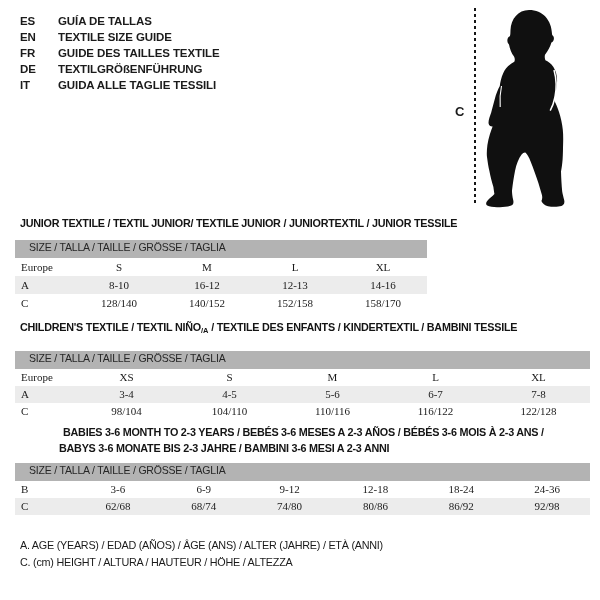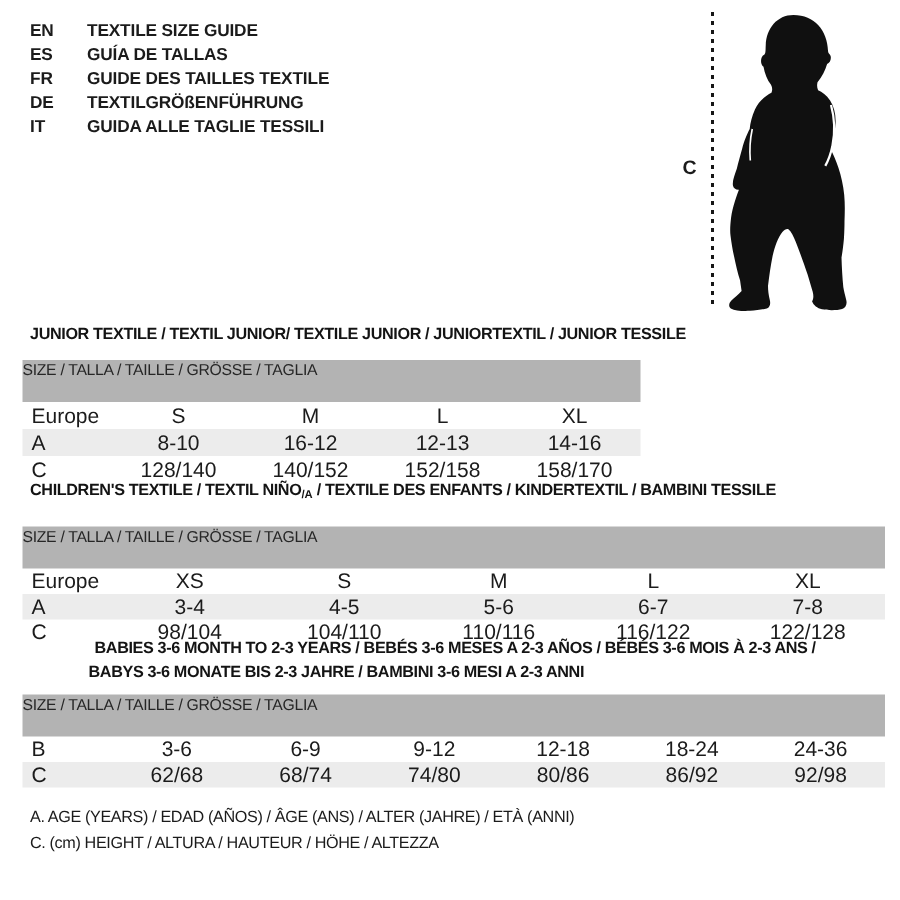--- a/index.html
+++ b/index.html
@@ -20,23 +20,23 @@
   .c-label { position:absolute; left:455px; top:104px; font-weight:bold; font-size:13px; }
   .toddler { position:absolute; left:480px; top:8px; }
 
   
   .tbl-title { position:absolute; left:20px; font-weight:bold; font-size:10.8px;
                letter-spacing:-0.25px; white-space:nowrap; color:#141414; line-height:13px; }
   .tbl-title sub { font-size:7.5px; vertical-align:-2px; letter-spacing:0; }
 
   
   .size-table { position:absolute; left:15px; }
-  .size-bar { height:28px; line-height:14px; background:#b3b3b3; color:#262626;
-              font-size:10.5px; padding-left:0; letter-spacing:-0.2px; }
-  .trow { display:grid; font-size:14px; }
+  .size-bar { height:18px; line-height:14px; background:#b3b3b3; color:#262626;
+              font-size:10.5px; padding-left:14px; letter-spacing:-0.2px; }
+  .trow { display:grid; font-size:11px;font-family:Liberation Serif, serif; }
   .r18 { height:18px; line-height:18px; }
   .r17 { height:17px; line-height:17px; }
   .cols4 { grid-template-columns:60px repeat(4,1fr); }
   .cols5 { grid-template-columns:60px repeat(5,1fr); }
   .cols6 { grid-template-columns:60px repeat(6,1fr); }
   .lbl { text-align:left; padding-left:6px; }
   .val { text-align:center; }
   .alt { background:#ececec; }
 
   
@@ -44,26 +44,26 @@
   .footnote { height:17px; line-height:17px; font-weight:normal; font-size:10.8px;
               letter-spacing:-0.25px; white-space:nowrap; }
 </style>
 </head>
 <body>
 
 <div class="canvas">
 
   <div class="lang-block">
     <div class="lang-line">
+      <span class="lang-code">ES</span>
+      <span class="lang-text">GUÍA DE TALLAS</span>
+    </div>
+    <div class="lang-line">
       <span class="lang-code">EN</span>
       <span class="lang-text">TEXTILE SIZE GUIDE</span>
-    </div>
-    <div class="lang-line">
-      <span class="lang-code">ES</span>
-      <span class="lang-text">GUÍA DE TALLAS</span>
     </div>
     <div class="lang-line">
       <span class="lang-code">FR</span>
       <span class="lang-text">GUIDE DES TAILLES TEXTILE</span>
     </div>
     <div class="lang-line">
       <span class="lang-code">DE</span>
       <span class="lang-text">TEXTILGRÖßENFÜHRUNG</span>
     </div>
     <div class="lang-line">

